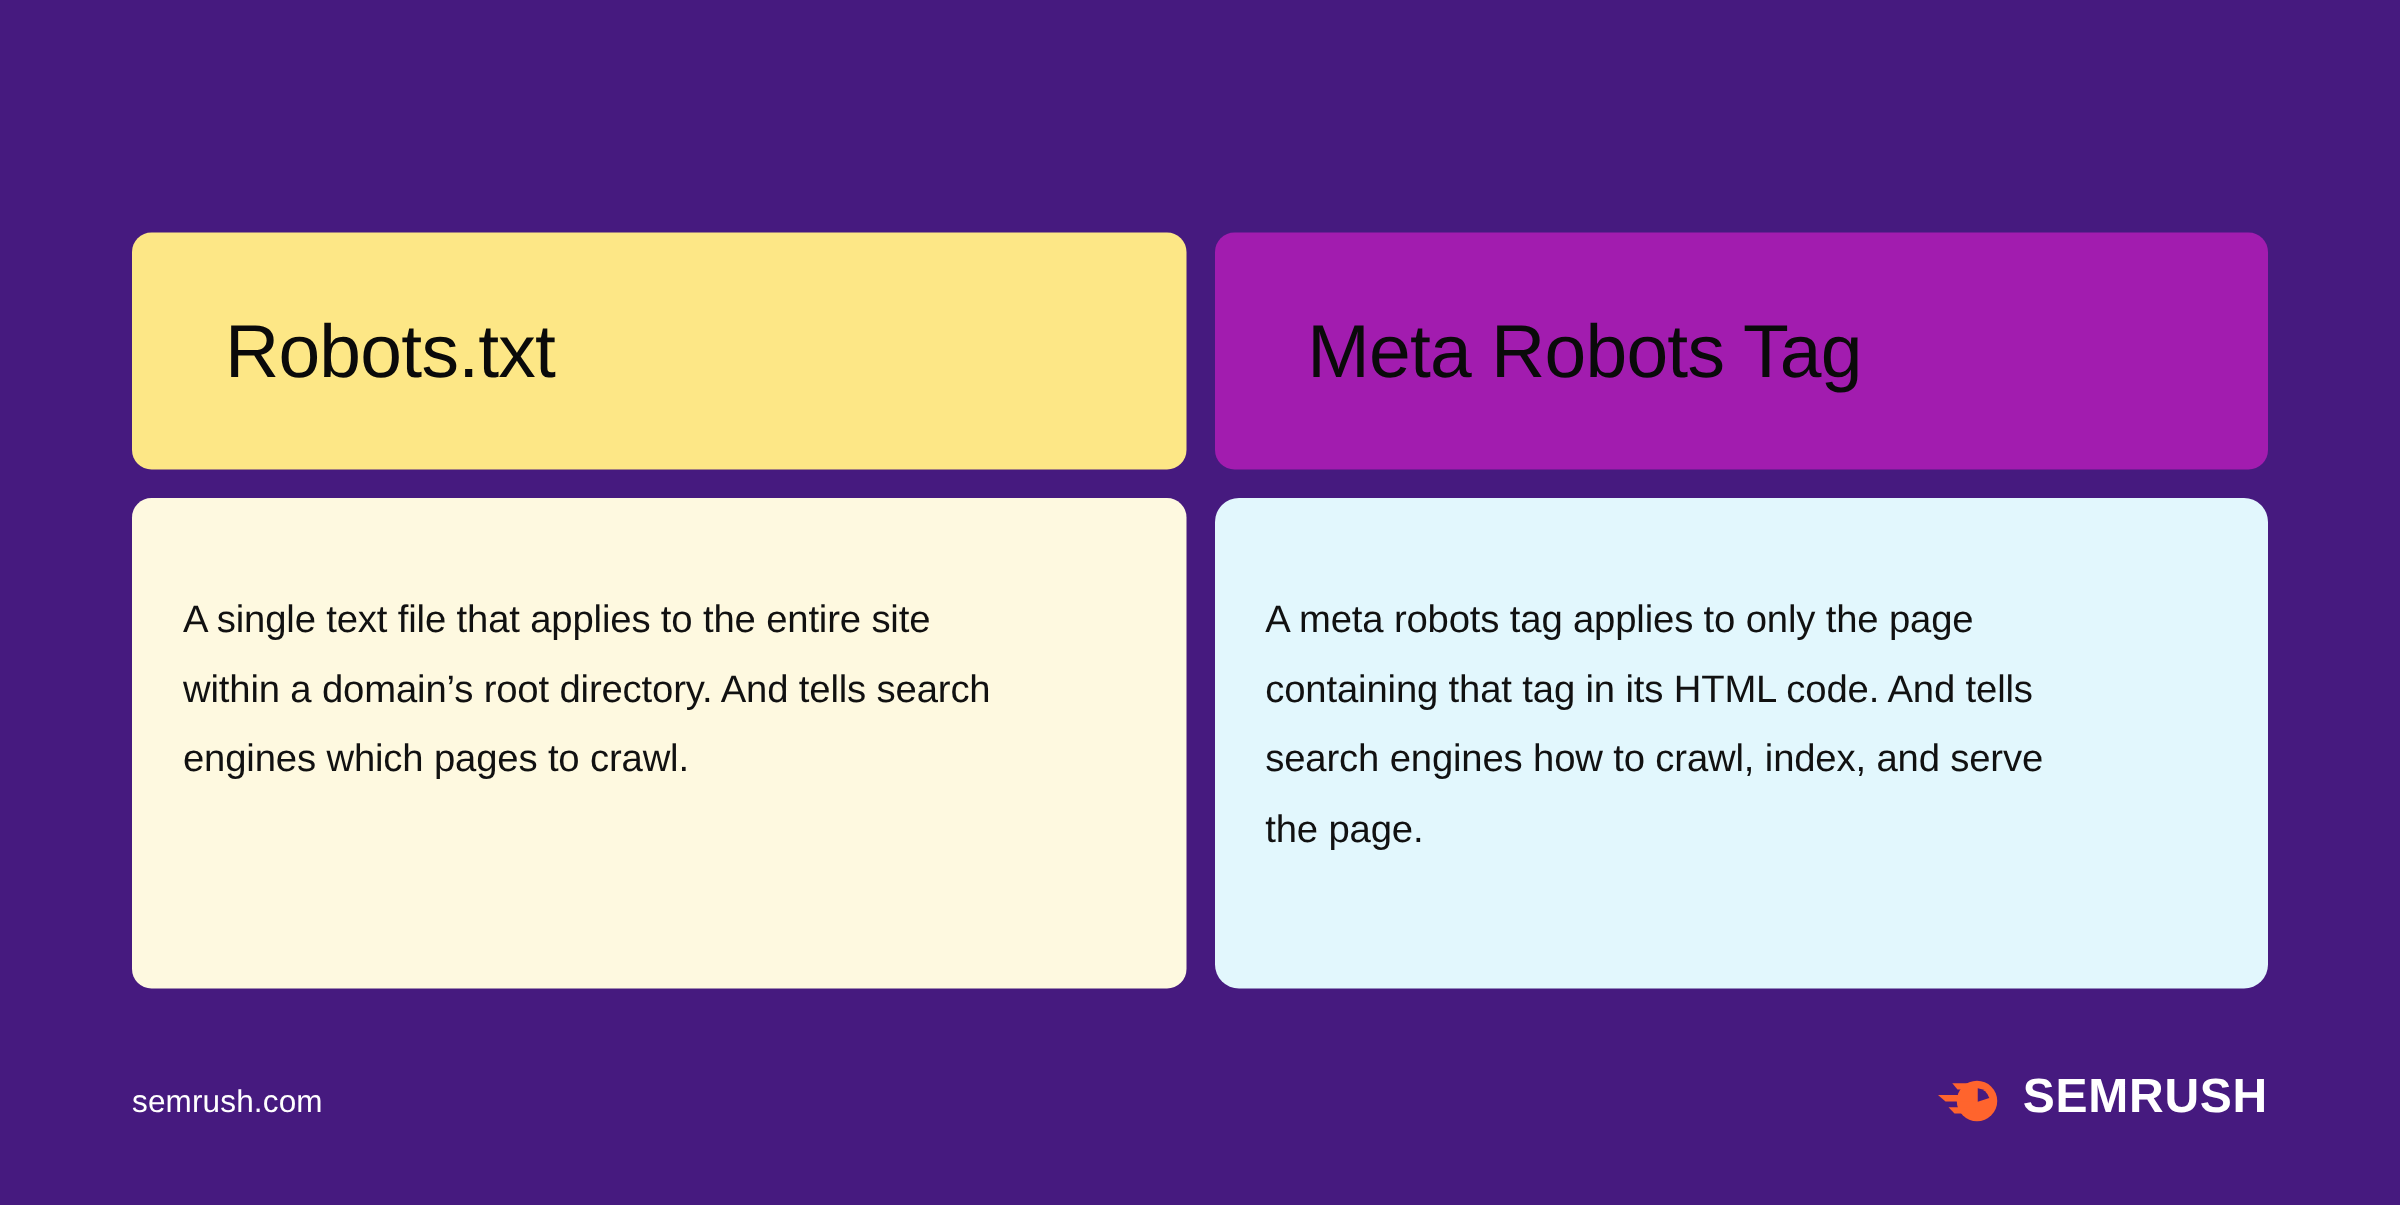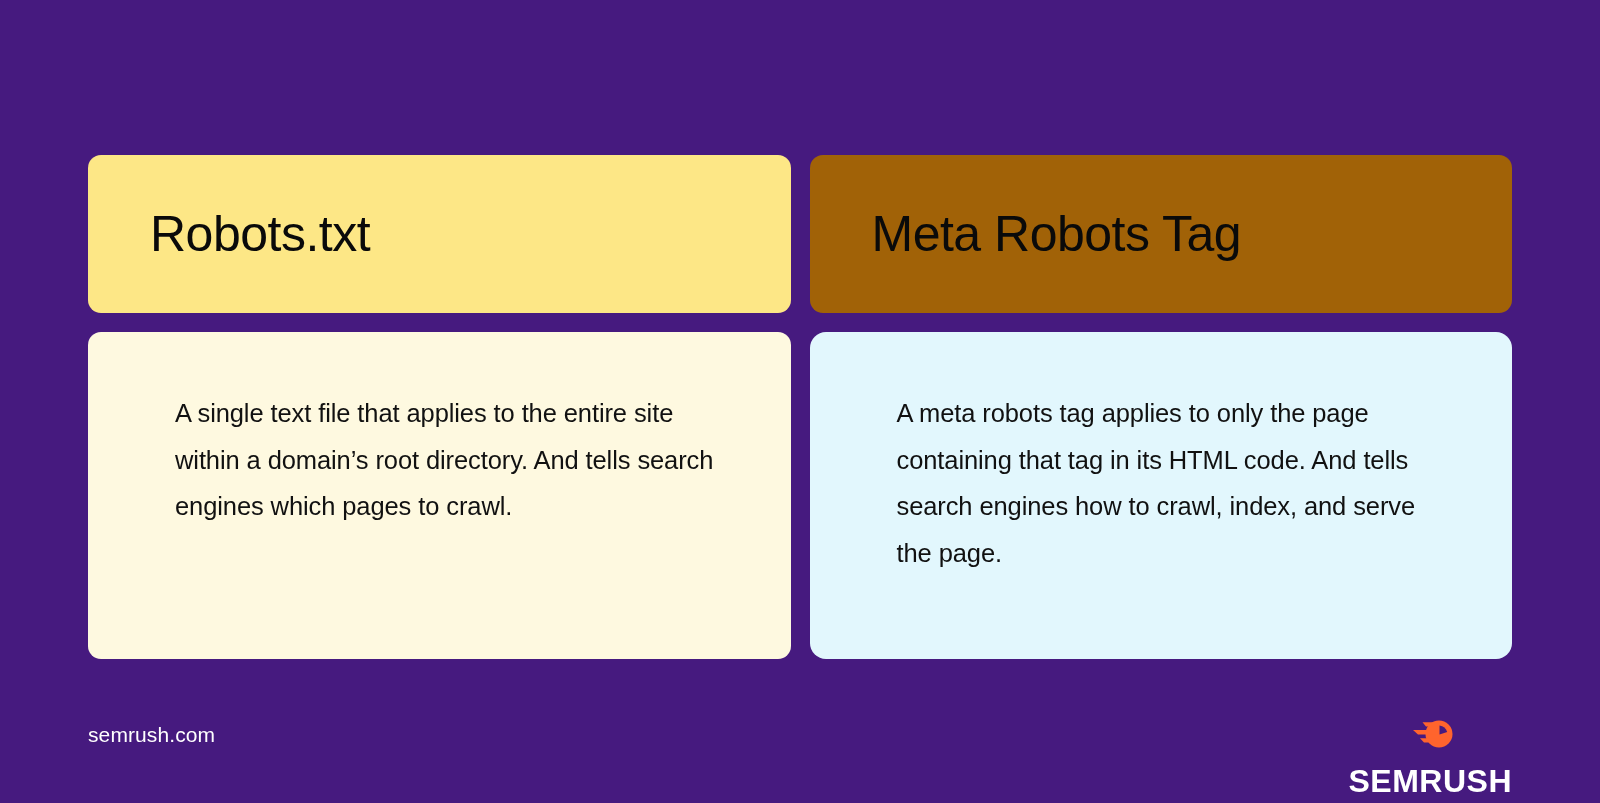--- a/index.html
+++ b/index.html
@@ -56,21 +56,21 @@
     font-weight: 400;
     color: #0A0A0A;
     letter-spacing: -0.5px;
     white-space: nowrap;
   }
 
   .card-body {
     border-radius: 13px;
     height: 327px;
     box-sizing: border-box;
-    padding: 58px 50px 0 87px;
+    padding: 58px 50px 0 34px;
   }
 
   .card-body-text {
     font-size: 25.5px;
     line-height: 46.5px;
     font-weight: 400;
     color: #111111;
     letter-spacing: -0.1px;
     max-width: 560px;
   }
@@ -91,21 +91,21 @@
     color: #FFFFFF;
     letter-spacing: 0.1px;
     text-align: right;
   }
 
   .footer-logo {
     position: absolute;
     right: 88px;
     top: 16px;
     display: flex;
-    flex-direction: column;
+    flex-direction: row;
     align-items: center;
     gap: 14px;
   }
 
   .logo-mark {
     width: 50px;
     height: 42px;
     display: block;
   }
 
@@ -127,21 +127,21 @@
     <div class="column">
       <div class="card-header" style="background:#FDE786;">
         <div class="card-header-title">Robots.txt</div>
       </div>
       <div class="card-body" style="background:#FEF9E0;">
         <div class="card-body-text">A single text file that applies to the entire site within a domain’s root directory. And tells search engines which pages to crawl.</div>
       </div>
     </div>
 
     <div class="column">
-      <div class="card-header" style="background:#a16207;">
+      <div class="card-header" style="background:#a21caf;">
         <div class="card-header-title">Meta Robots Tag</div>
       </div>
       <div class="card-body" style="background:#E2F7FD;border-radius:16px;">
         <div class="card-body-text">A meta robots tag applies to only the page containing that tag in its HTML code. And tells search engines how to crawl, index, and serve the page.</div>
       </div>
     </div>
 
   </div>
 
   <div class="footer">

